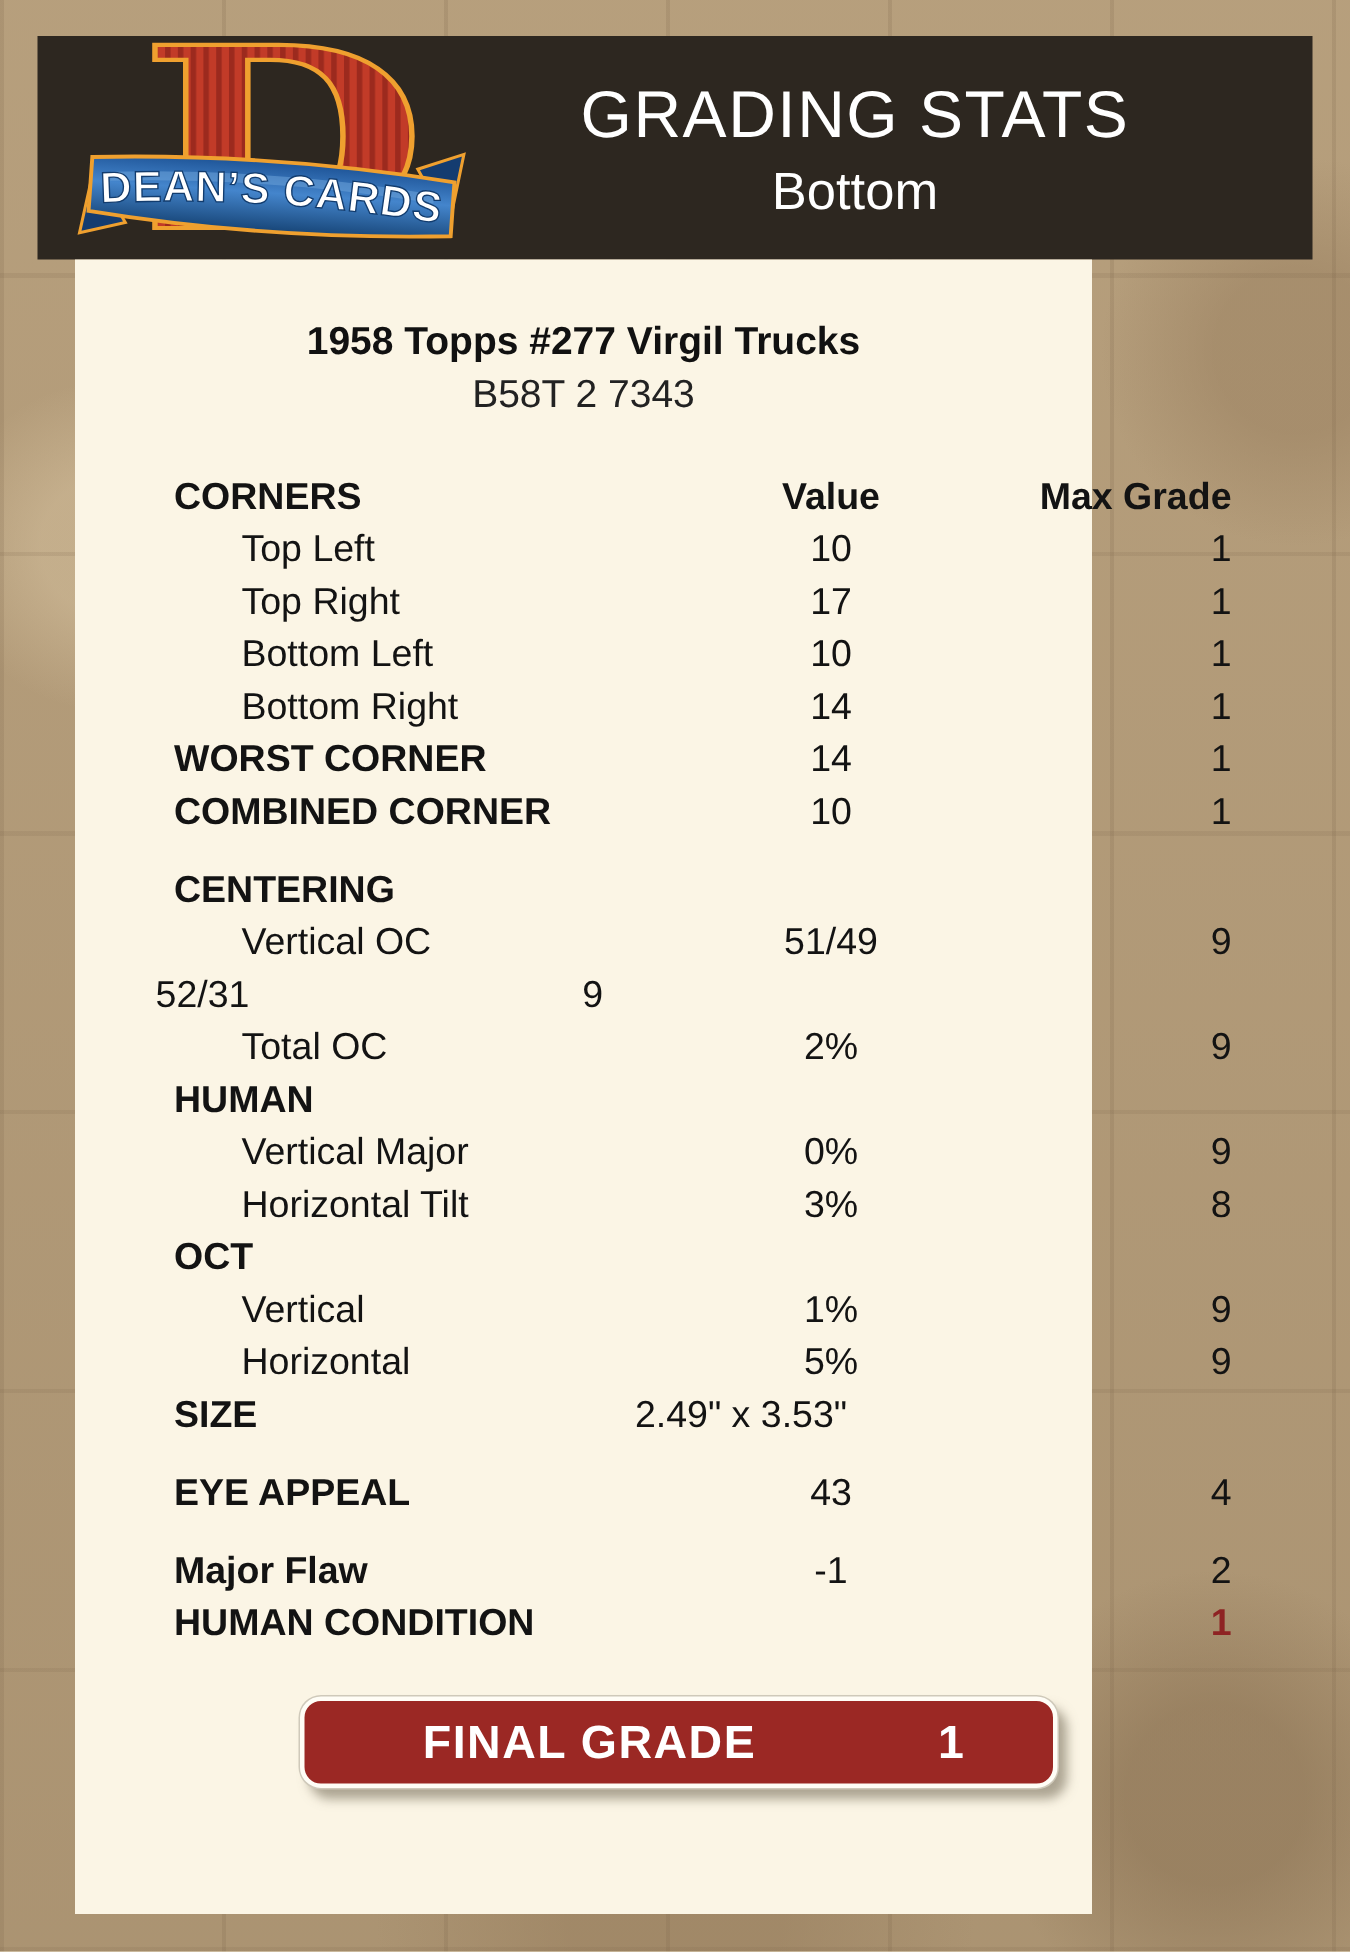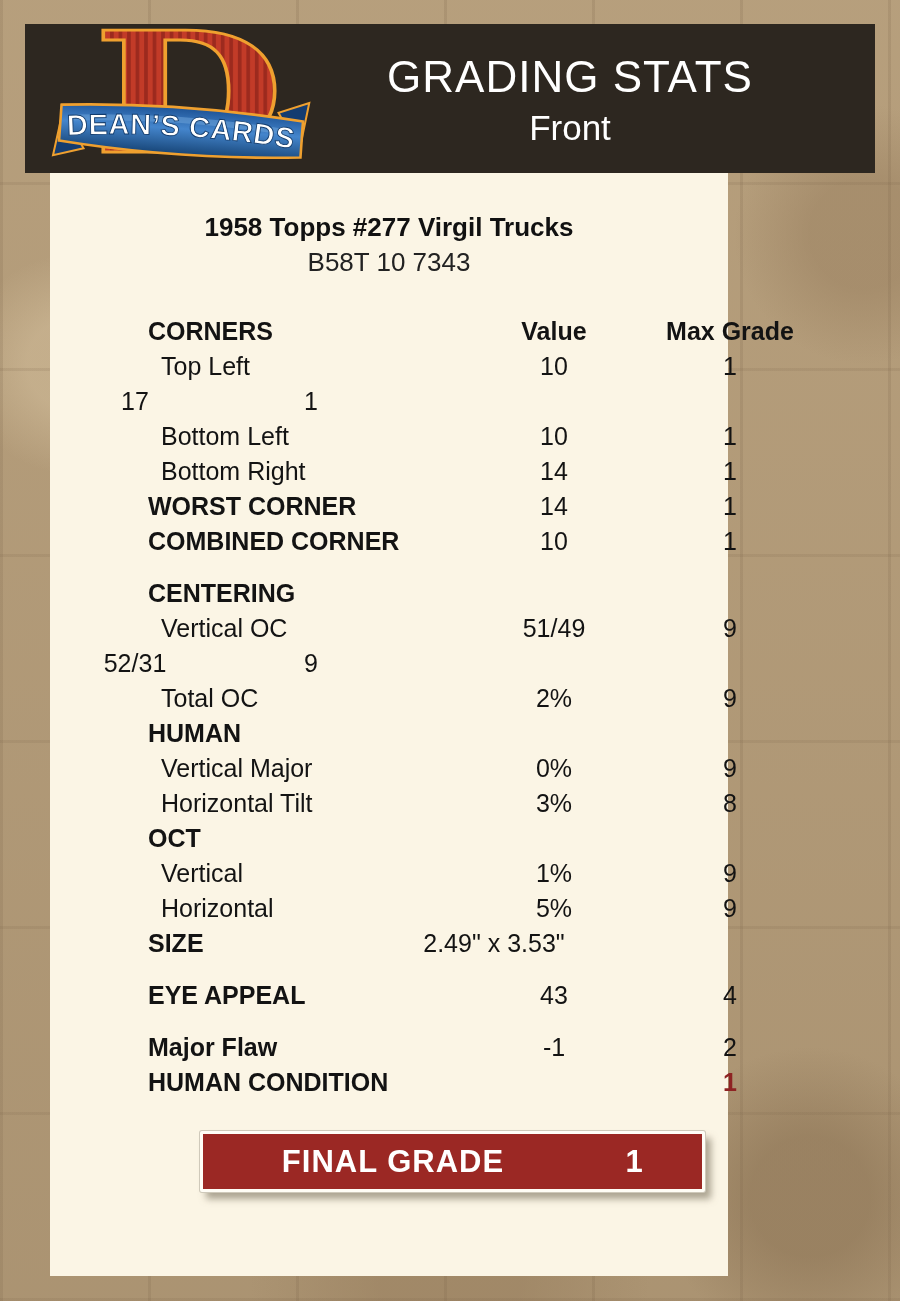--- a/index.html
+++ b/index.html
@@ -61,32 +61,32 @@
     text-align:center;font-size:26px;font-weight:bold;color:#111;
   }
   .card-code{
     position:absolute;top:74px;left:0;width:100%;height:30px;line-height:30px;
     text-align:center;font-size:26px;color:#222;
   }
   .rows{position:absolute;top:141px;left:0;width:100%;}
   .row{display:flex;height:35px;align-items:center;}
   .row.spacer{height:17px;}
   .cell{font-size:25px;color:#131313;line-height:1;}
-  .cell.label{flex:0 0 419px;padding-left:98px;text-align:left;white-space:nowrap;}
+  .cell.label{flex:0 0 419px;padding-left:66px;text-align:left;white-space:nowrap;}
   .cell.label.indent{padding-left:111px;}
   .cell.value{flex:0 0 170px;text-align:center;white-space:nowrap;}
-  .cell.max{flex:0 0 182px;text-align:center;white-space:nowrap;}
+  .cell.max{flex:0 0 182px;text-align:right;white-space:nowrap;}
   .bold{font-weight:bold;}
   .red{color:var(--human-condition-red);font-weight:bold;}
   .shift-left{transform:translateX(-60px);}
   
   .final-grade{
     position:absolute;top:958px;left:150px;width:505px;height:61px;
     background:var(--final-grade-bg);
-    border:3px solid #fffdf6;border-radius:2px;
+    border:3px solid #fffdf6;border-radius:14px;
     box-shadow:0 0 0 1px #cfc9ba, 6px 7px 7px rgba(108,98,78,0.55);
   }
   .fg-label{
     position:absolute;left:0;top:0;width:380px;height:55px;line-height:55px;
     text-align:center;color:#fff;font-size:31px;font-weight:bold;letter-spacing:1px;
   }
   .fg-value{
     position:absolute;right:28px;top:0;width:80px;height:55px;line-height:55px;
     text-align:center;color:#fff;font-size:31px;font-weight:bold;
   }
@@ -120,40 +120,41 @@
           <path id="ribcurve" d="M14,115 Q125,102 238,113" fill="none"></path>
           <text class="logo-brand">
             <textPath href="#ribcurve" startOffset="50%" text-anchor="middle">DEAN’S CARDS</textPath>
           </text>
         </g>
       </svg>
     </div>
 
     <div class="header-text">
       <div class="header-title">GRADING STATS</div>
-      <div class="header-subtitle">Front</div>
+      <div class="header-subtitle">Bottom</div>
     </div>
   </div>
 
   <div class="panel">
     <div class="card-title">1958 Topps #277 Virgil Trucks</div>
-    <div class="card-code">B58T 10 7343</div>
+    <div class="card-code">B58T 2 7343</div>
 
     <div class="rows" id="rows">
         <div class="row">
           <span class="cell label bold">CORNERS</span>
           <span class="cell value bold">Value</span>
           <span class="cell max bold">Max Grade</span>
         </div>
         <div class="row">
           <span class="cell label indent">Top Left</span>
           <span class="cell value">10</span>
           <span class="cell max">1</span>
         </div>
         <div class="row">
+          <span class="cell label indent">Top Right</span>
           <span class="cell value">17</span>
           <span class="cell max">1</span>
         </div>
         <div class="row">
           <span class="cell label indent">Bottom Left</span>
           <span class="cell value">10</span>
           <span class="cell max">1</span>
         </div>
         <div class="row">
           <span class="cell label indent">Bottom Right</span>

